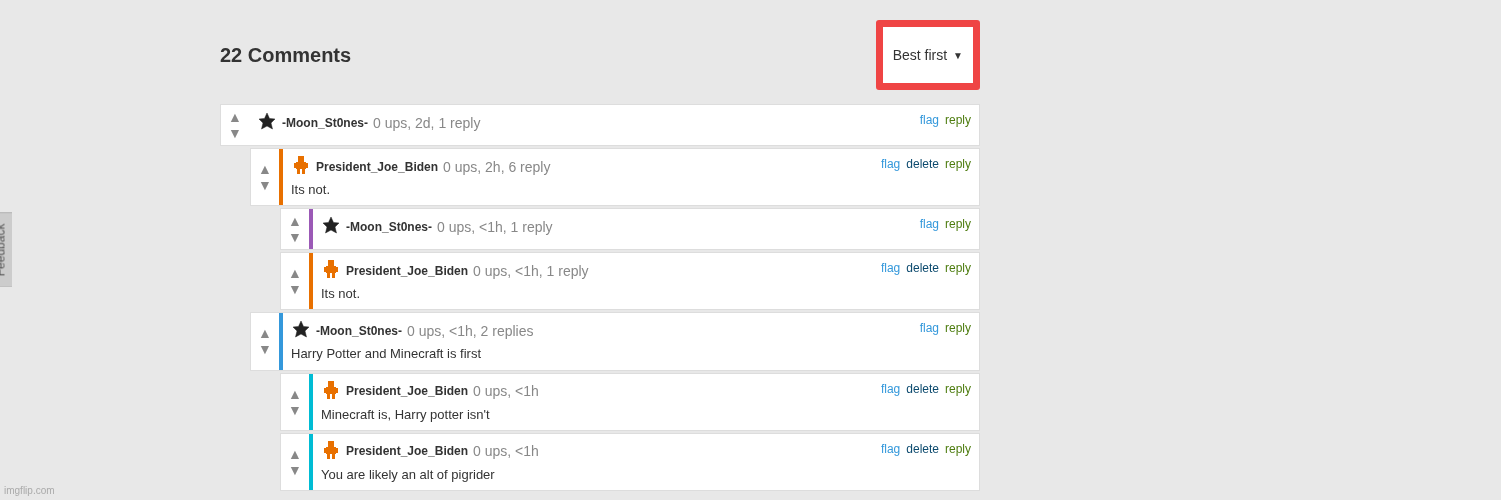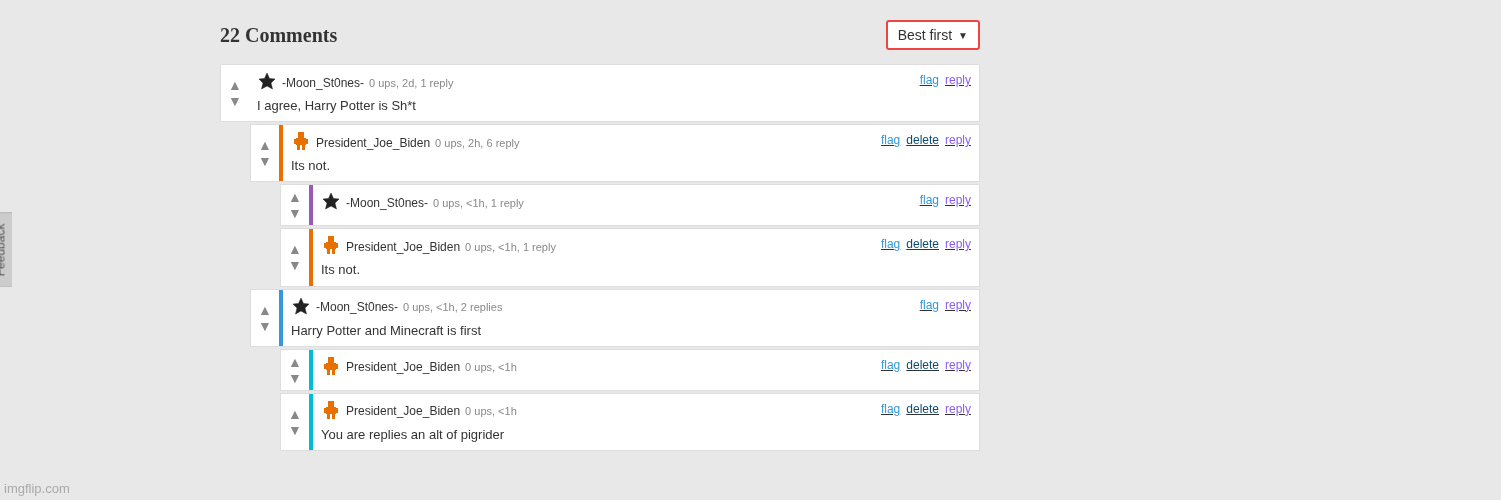--- a/index.html
+++ b/index.html
@@ -36,29 +36,28 @@
     .comments-header {
       display: flex;
       align-items: center;
       justify-content: space-between;
       margin-bottom: 14px;
     }
     .comments-title {
       font-size: 20px;
       font-weight: bold;
       color: #333;
-      font-family: Liberation Serif, serif;
     }
     .sort-dropdown {
       display: flex;
       align-items: center;
-      border: 2px solid #ef4444;
+      border: 7px solid #ef4444;
       border-radius: 3px;
       background: #fff;
-      padding: 5px 10px;
+      padding: 20px 10px;
       font-size: 14px;
       cursor: pointer;
       color: #333;
     }
     .sort-dropdown .arrow {
       margin-left: 6px;
       font-size: 10px;
     }
     .comment-block {
       background: #fff;
@@ -96,49 +95,48 @@
       flex: 1;
       padding: 6px 8px;
     }
     .comment-meta {
       display: flex;
       align-items: center;
       gap: 5px;
       margin-bottom: 3px;
     }
     .username {
-      font-weight: normal;
+      font-weight: bold;
       font-size: 12px;
       color: #333;
     }
     .meta-info {
-      font-size: 11px;
+      font-size: 14px;
       color: #888;
     }
     .comment-actions {
       display: flex;
       align-items: flex-start;
       padding: 8px 8px 0 0;
       gap: 6px;
       font-size: 12px;
-      text-decoration: underline;
     }
     .action-flag { color: #3498db; cursor: pointer; text-decoration: none; }
     .action-delete { color: #0c4a6e; cursor: pointer; text-decoration: none; }
-    .action-reply { color: #8b5cf6; cursor: pointer; text-decoration: none; }
+    .action-reply { color: #4d7c0f; cursor: pointer; text-decoration: none; }
     .comment-text {
       font-size: 13px;
       color: #333;
       line-height: 1.4;
     }
     .imgflip-credit {
       position: fixed;
       bottom: 4px;
       left: 4px;
-      font-size: 13px;
+      font-size: 10px;
       color: #aaa;
     }
     
     .avatar-svg {
       width: 20px;
       height: 20px;
     }
   </style>
 </head>
 <body>
@@ -163,21 +161,20 @@
               <button class="vote-btn">▼</button>
             </div>
             <div class="comment-content">
               <div class="comment-meta">
                 <span><svg class="avatar-svg" viewBox="0 0 20 20" xmlns="http://www.w3.org/2000/svg">
     <polygon points="10,2 12.5,7.5 18,8 14,12 15.5,18 10,15 4.5,18 6,12 2,8 7.5,7.5" fill="#222" stroke="#222" stroke-width="0.5"></polygon>
   </svg></span>
                 <span class="username">-Moon_St0nes-</span>
                 <span class="meta-info">0 ups, 2d, 1 reply</span>
               </div>
-              <div class="comment-text">I agree, Harry Potter is Sh*t</div>
             </div>
             <div class="comment-actions">
               <a href="#" class="action-flag">flag</a>
               <a href="#" class="action-reply">reply</a>
             </div>
           </div>
         </div>
       </div>
       <div style="margin-left: 30px; margin-bottom: 2px;">
         <div class="comment-block">
@@ -307,20 +304,21 @@
     <rect x="5" y="7" width="10" height="7" fill="#e87000"></rect>
     <rect x="5" y="7" width="10" height="7" fill="#e87000"></rect>
     <rect x="3" y="8" width="3" height="5" fill="#e87000"></rect>
     <rect x="14" y="8" width="3" height="5" fill="#e87000"></rect>
     <rect x="6" y="14" width="3" height="5" fill="#e87000"></rect>
     <rect x="11" y="14" width="3" height="5" fill="#e87000"></rect>
   </svg></span>
                 <span class="username">President_Joe_Biden</span>
                 <span class="meta-info">0 ups, &lt;1h</span>
               </div>
+              <div class="comment-text">Minecraft is, Harry potter isn't</div>
             </div>
             <div class="comment-actions">
               <a href="#" class="action-flag">flag</a>
               <a href="#" class="action-delete">delete</a>
               <a href="#" class="action-reply">reply</a>
             </div>
           </div>
         </div>
       </div>
       <div style="margin-left: 60px; margin-bottom: 2px;">
@@ -338,21 +336,21 @@
     <rect x="5" y="7" width="10" height="7" fill="#e87000"></rect>
     <rect x="5" y="7" width="10" height="7" fill="#e87000"></rect>
     <rect x="3" y="8" width="3" height="5" fill="#e87000"></rect>
     <rect x="14" y="8" width="3" height="5" fill="#e87000"></rect>
     <rect x="6" y="14" width="3" height="5" fill="#e87000"></rect>
     <rect x="11" y="14" width="3" height="5" fill="#e87000"></rect>
   </svg></span>
                 <span class="username">President_Joe_Biden</span>
                 <span class="meta-info">0 ups, &lt;1h</span>
               </div>
-              <div class="comment-text">You are replies an alt of pigrider</div>
+              <div class="comment-text">You are likely an alt of pigrider</div>
             </div>
             <div class="comment-actions">
               <a href="#" class="action-flag">flag</a>
               <a href="#" class="action-delete">delete</a>
               <a href="#" class="action-reply">reply</a>
             </div>
           </div>
         </div>
       </div>
     </div>

